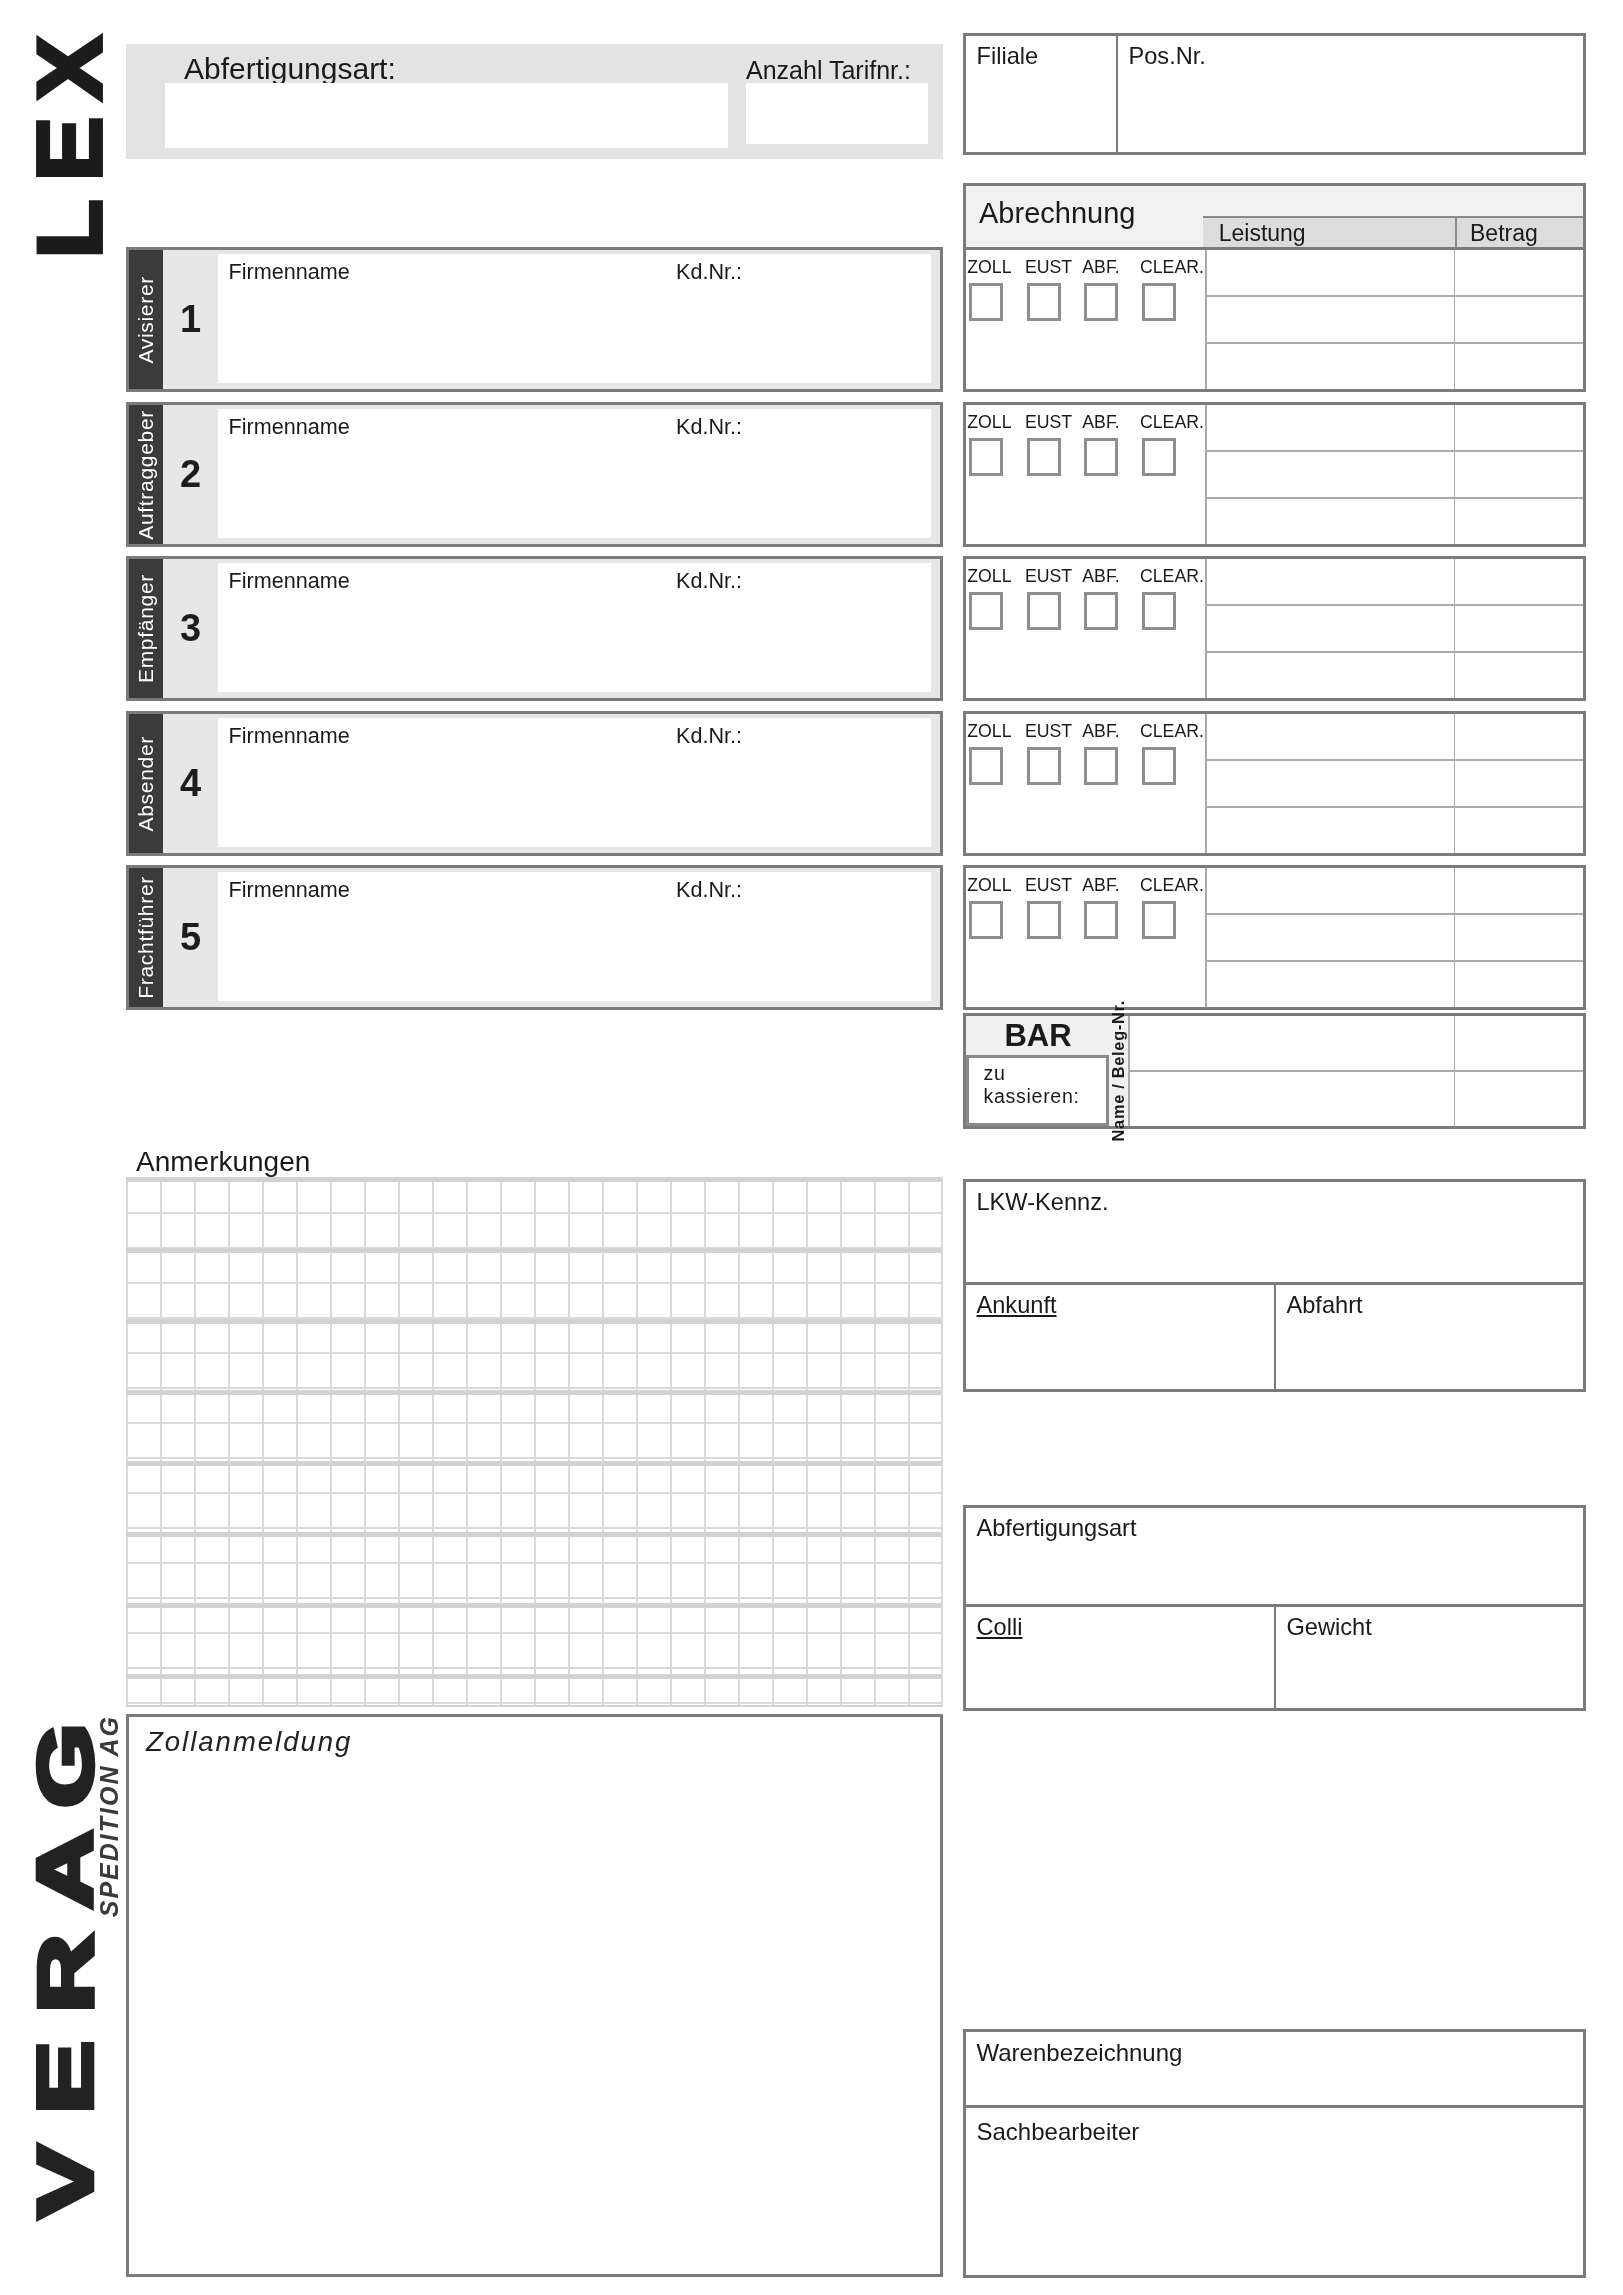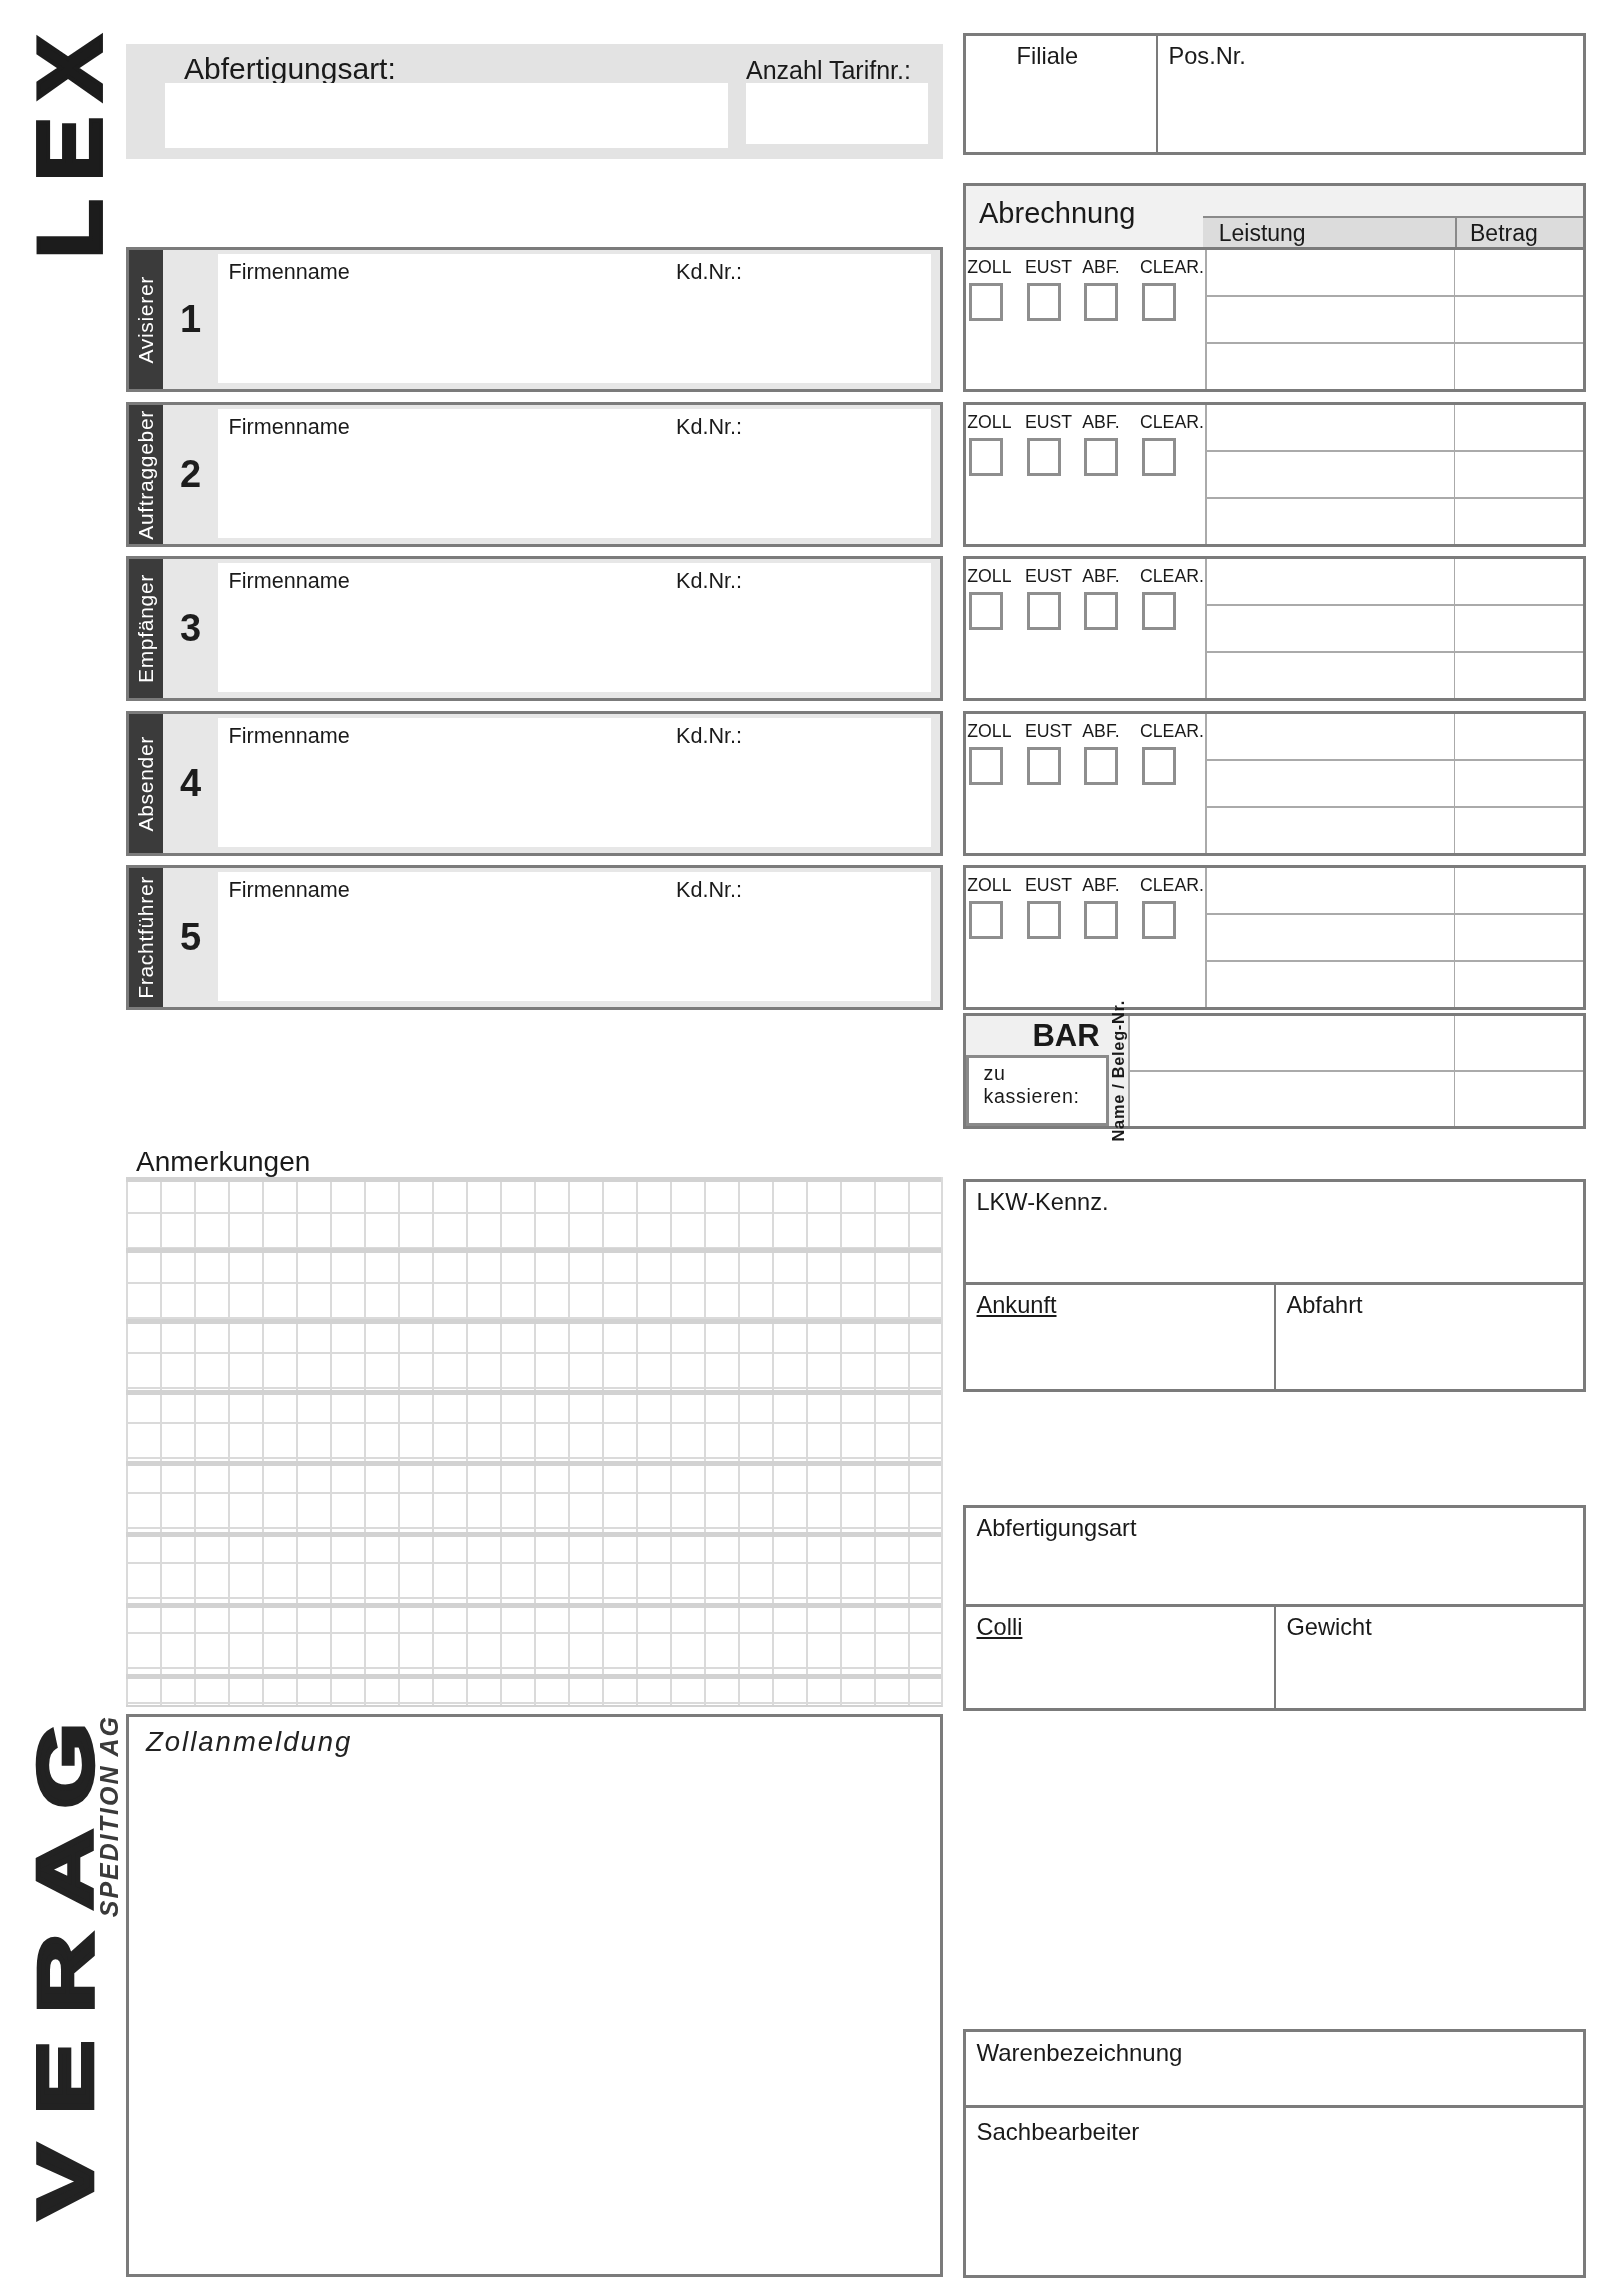--- a/index.html
+++ b/index.html
@@ -40,21 +40,21 @@
   }
 
   
   .top-panel{left:126px;top:44px;width:817px;height:115px;background:#e3e3e3;}
   .abf-label{left:58px;top:7.9px;font-size:30px;}
   .abf-input{left:39px;top:39px;width:563px;height:65px;background:#ffffff;}
   .anzahl-label{left:620px;top:11.8px;font-size:25px;}
   .anzahl-input{left:620px;top:39px;width:182px;height:61px;background:#ffffff;}
 
   .filiale-box{left:963px;top:33px;width:623px;height:122px;border:3.9px solid #7b7b7b;background:#fff;box-sizing:border-box;display:flex;}
-  .filiale-cell{width:150px;border-right:2.6px solid #7b7b7b;margin-left:40px;}
+  .filiale-cell{width:150px;border-right:2.6px solid #7b7b7b;}
   .posnr-cell{flex:1;}
   .box-label{display:block;margin:6.5px 0 0 10.5px;font-size:23.6px;}
 
   
   .abr-box{left:963px;top:183px;width:623px;height:68px;border:3.9px solid #7b7b7b;background:#f1f1f1;box-sizing:border-box;}
   .abr-title{left:13px;top:10.5px;font-size:29px;}
   .abr-sub{left:237px;right:0;bottom:0;height:30px;display:flex;background:#dcdcdc;border-top:2.6px solid #8a8a8a;box-sizing:content-box;}
   .abr-sub-leistung{flex:1;display:flex;align-items:center;padding-left:15.7px;font-size:23px;}
   .abr-sub-betrag{width:128px;display:flex;align-items:center;padding-left:13px;border-left:2px solid #8a8a8a;font-size:23px;box-sizing:border-box;}
 
@@ -70,21 +70,21 @@
 
   .party-right{left:963px;width:623px;height:145px;border:3.9px solid #7b7b7b;background:#ffffff;box-sizing:border-box;}
   .cb-col{position:absolute;top:0;width:38px;text-align:center;}
   .cb-label{display:block;margin-top:6.5px;font-size:17.7px;white-space:nowrap;}
   .cb-box{display:block;margin:5.2px auto 0;width:34px;height:38px;border:3.3px solid #8e8e8e;background:#fff;box-sizing:border-box;}
   .lb-table{position:absolute;left:239px;top:0;right:0;bottom:0;display:grid;grid-template-columns:1fr 128px;grid-template-rows:repeat(3,1fr);gap:1.3px;background:#aaaaaa;padding-left:2px;}
   .lb-cell{background:#ffffff;}
 
   
   .bar-box{left:963px;top:1013px;width:623px;height:116px;border:3.9px solid #7b7b7b;background:#ffffff;box-sizing:border-box;}
-  .bar-title-block{position:absolute;left:0;top:0;width:144px;height:39px;background:#f0f0f0;display:flex;align-items:center;justify-content:center;padding-left:28px;}
+  .bar-title-block{position:absolute;left:0;top:0;width:144px;height:39px;background:#f0f0f0;display:flex;align-items:center;justify-content:center;}
   .bar-title{font-size:31px;font-weight:bold;}
   .zu-box{position:absolute;left:0;top:39px;width:143px;bottom:0;border:3.3px solid #8a8a8a;background:#fff;box-sizing:border-box;}
   .zu-label{left:14.4px;top:3.9px;font-size:19.6px;letter-spacing:0.7px;}
   .name-strip{position:absolute;left:143px;top:0;width:19.6px;bottom:0;background:#f0f0f0;display:flex;align-items:center;justify-content:center;}
   .name-label{font-size:16.4px;font-weight:600;letter-spacing:0.7px;}
   .bar-table{position:absolute;left:162px;top:0;right:0;bottom:0;display:grid;grid-template-columns:1fr 128px;grid-template-rows:repeat(2,1fr);gap:1.3px;background:#aaaaaa;padding-left:2px;}
 
   
   .anm-label{left:136px;top:1146px;font-size:28px;text-align:center;}
   .anm-grid{

